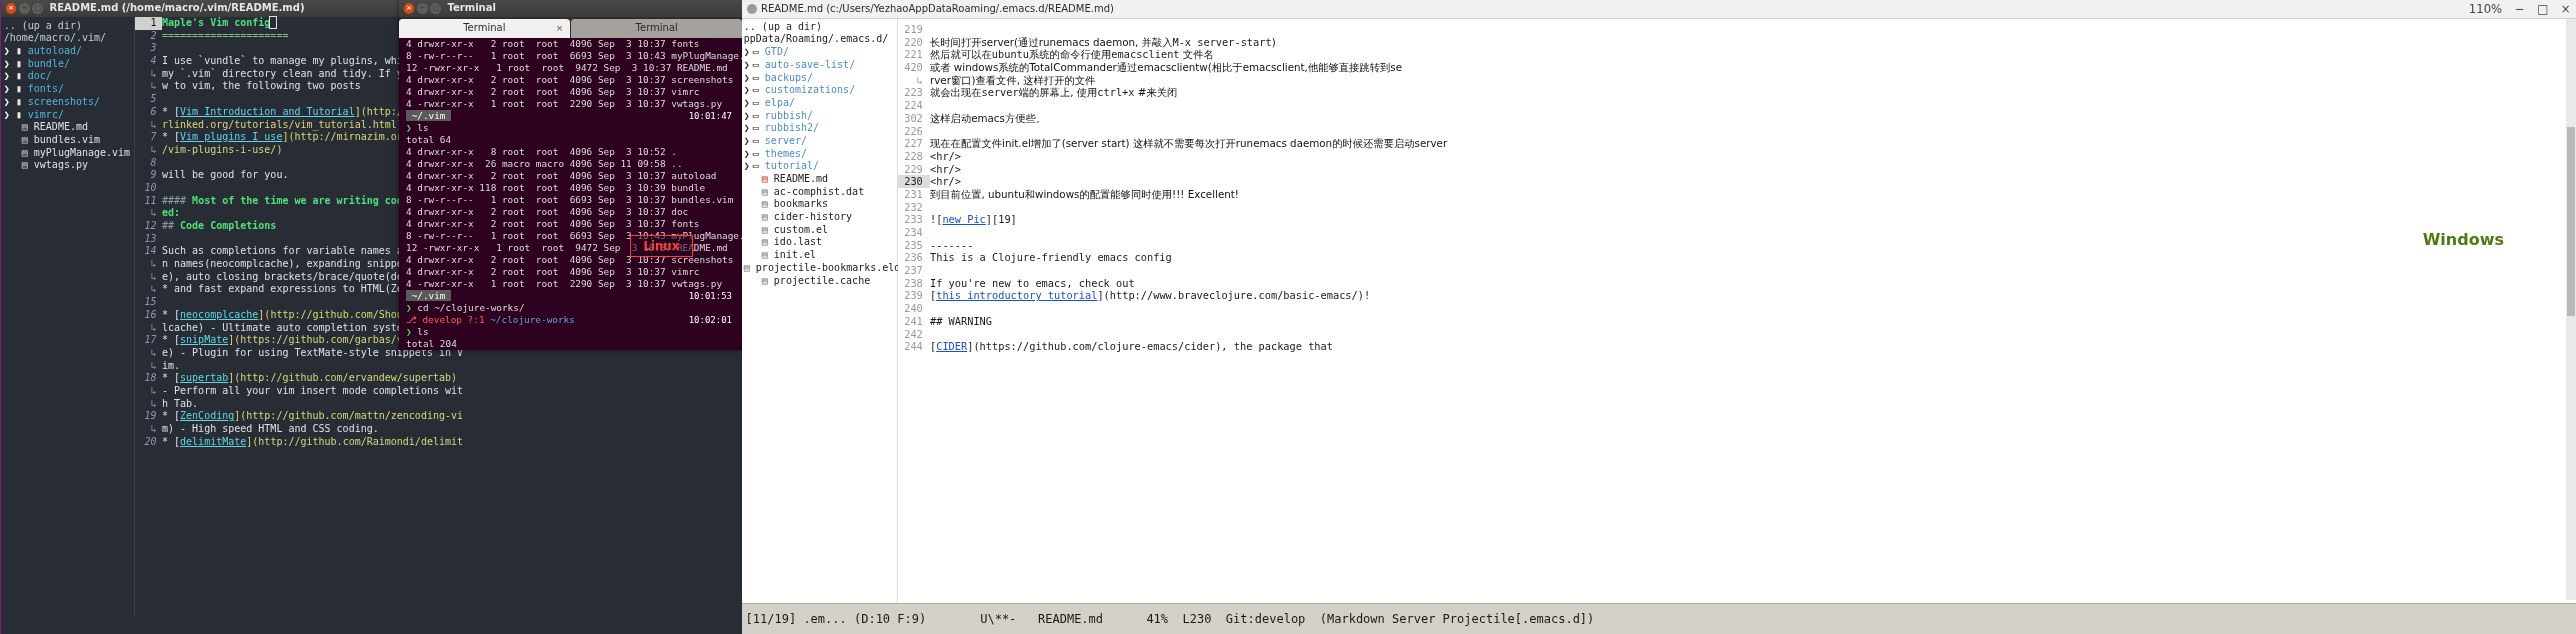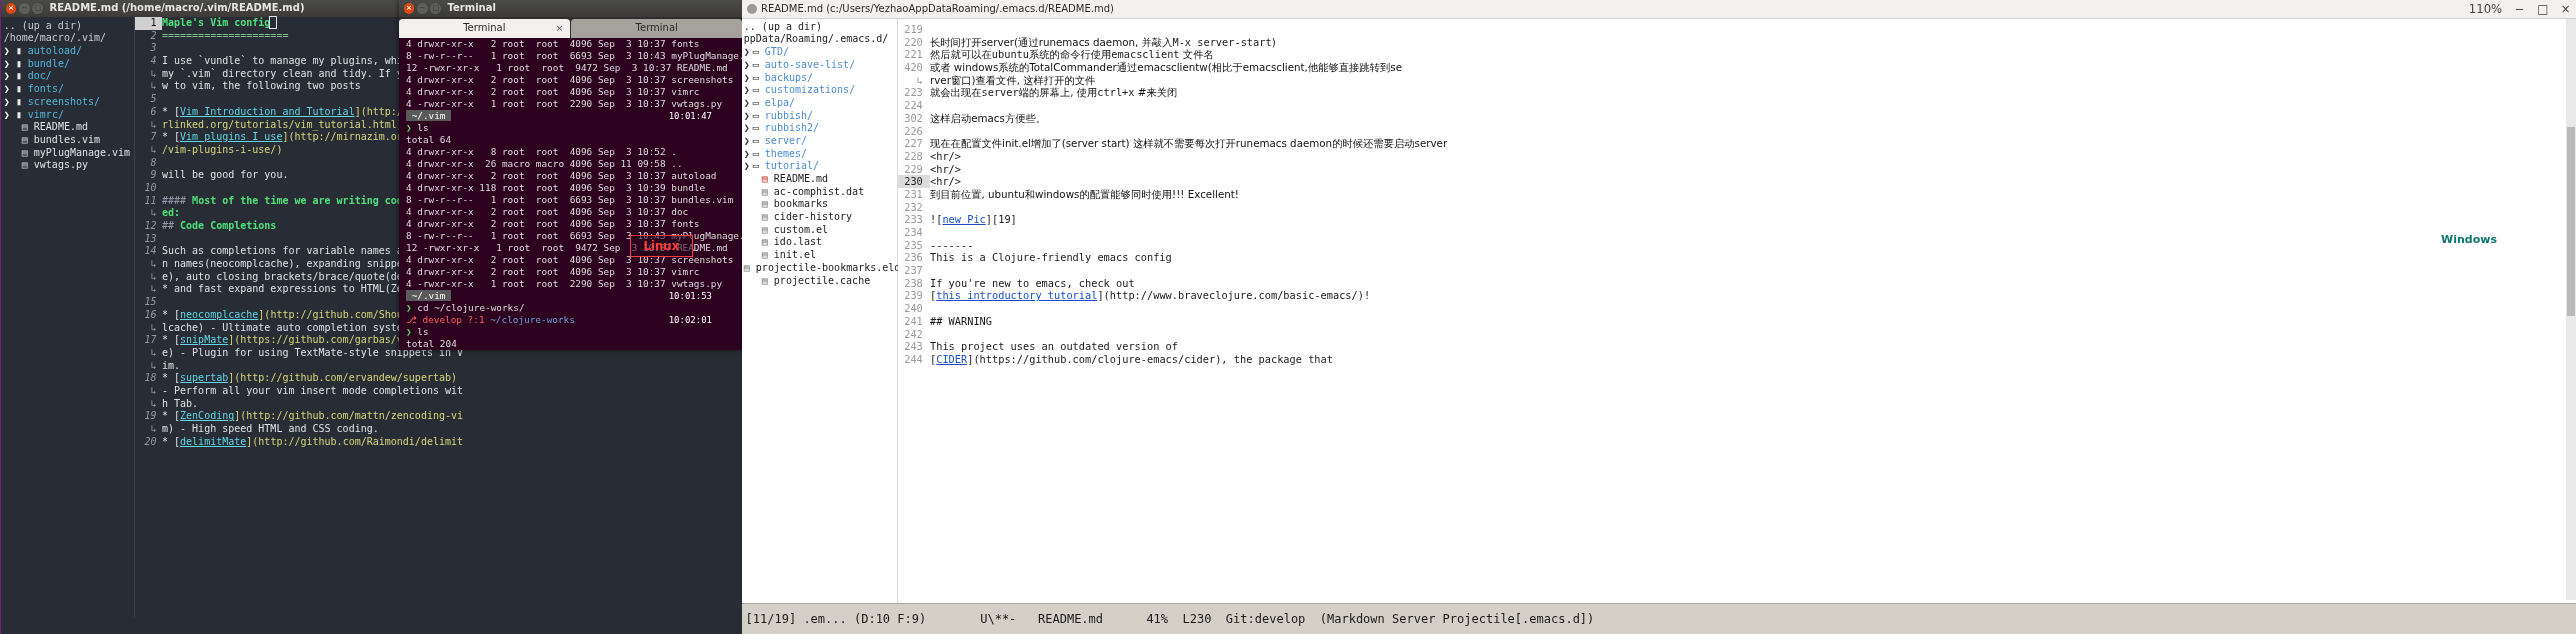--- a/index.html
+++ b/index.html
@@ -59,21 +59,21 @@
          color:#e0e0e0; position:relative; }
   .ttab.act{ background:#f2f1f0; color:#2b2b2b; border-radius:3.6px 3.6px 0 0; }
   .ttab.ina{ background:#a5a29e; color:#2b2b2b; border-radius:3.6px 3.6px 0 0; margin-left:1.8px;}
   .ttab .x{ position:absolute; right:6.3px; font-size:9px; color:#555; }
   .termbody{ background:#2c001e; color:#ddd; padding:0 7px; height:312px; overflow:hidden;}
   .trow{ white-space:pre; height:12px; font-size:9.4px; }
   .tprompt{ color:#5fd75f; }
   .tpath{ background:#5a5a5a; color:#fff; }
   .tred{ color:#ff5f5f; }
   .tblue{ color:#6a9fd8; }
-  .tclock{ position:absolute; right:23px; color:#fff; font-size:9px;}
+  .tclock{ position:absolute; right:3px; color:#fff; font-size:9px;}
   .trowwrap{ position:relative; }
   .badge{ position:absolute; border:1.8px solid #ff3b3b; color:#ff3b3b;
           font-family:"DejaVu Sans","Liberation Sans",sans-serif;
           font-size:11.7px; padding:3.6px 12.6px; background:rgba(44,0,30,.55); font-weight:bold;}
 
   
   #emacswin{ left:742px; top:0; width:1834px; height:635px; background:#fff; }
   .ebar{ height:19px; background:#f2f1f0; border-bottom:0.9px solid #cfcfcf;
          display:flex; align-items:center; padding:0 5.4px; color:#2b2b2b;
          font-family:"DejaVu Sans","Liberation Sans",sans-serif; font-size:10px; }
@@ -91,23 +91,23 @@
   .eline{ white-space:pre; height:12.7px; display:flex; font-size:10.3px; }
   .elnum{ width:32px; flex:0 0 32px; text-align:right; padding-right:7.2px; color:#9a9a9a;}
   .elnum.hl{ background:#dcdcdc; color:#222; }
   .etxt{ color:#1a1a1a; }
   .ecn{ color:#111; font-family:"DejaVu Sans","Liberation Sans",sans-serif; font-size:10.3px;}
   .eulink{ color:#1a4fd0; text-decoration:underline; }
   .egray{ color:#777; }
   .emode{ position:absolute; left:0; right:0; bottom:0; height:32px;
           background:#d4d0c8; border-top:0.9px solid #aaa;
           display:flex; align-items:center; font-size:12px; color:#1a1a1a; white-space:pre;}
-  .wmark{ position:absolute; right:79px; top:215px; color:#0f766e;
+  .wmark{ position:absolute; right:72px; top:215px; color:#4d7c0f;
           font-family:"DejaVu Sans","Liberation Sans",sans-serif;
-          font-size:11px; font-weight:bold; }
+          font-size:16px; font-weight:bold; }
   .escroll{ position:absolute; right:0; top:0; width:10px; bottom:16px; background:#e9e9e9;}
   .escroll i{ position:absolute; left:0.9px; width:8px; top:108px; height:189px;
               background:#b9b9b9; display:block; }
   .emodeleft{ padding-left:3.6px; }
 </style>
 </head>
 <body>
 
 <div class="win" id="vimwin">
   <div class="tbar">
@@ -290,21 +290,20 @@
           <div class="eline"><span class="elnum">233</span><span><span class="etxt">![</span><span class="eulink">new Pic</span><span class="etxt">][19]</span></span></div>
           <div class="eline"><span class="elnum">234</span><span></span></div>
           <div class="eline"><span class="elnum">235</span><span><span class="etxt">-------</span></span></div>
           <div class="eline"><span class="elnum">236</span><span><span class="etxt">This is a Clojure-friendly emacs config</span></span></div>
           <div class="eline"><span class="elnum">237</span><span></span></div>
           <div class="eline"><span class="elnum">238</span><span><span class="etxt">If you're new to emacs, check out</span></span></div>
           <div class="eline"><span class="elnum">239</span><span><span class="etxt">[</span><span class="eulink">this introductory tutorial</span><span class="etxt">](http://www.braveclojure.com/basic-emacs/)!</span></span></div>
           <div class="eline"><span class="elnum">240</span><span></span></div>
           <div class="eline"><span class="elnum">241</span><span><span class="etxt">## WARNING</span></span></div>
           <div class="eline"><span class="elnum">242</span><span></span></div>
-          <div class="eline"><span class="elnum">243</span><span><span class="etxt">This project uses an outdated version of</span></span></div>
           <div class="eline"><span class="elnum">244</span><span><span class="etxt">[</span><span class="eulink">CIDER</span><span class="etxt">](https://github.com/clojure-emacs/cider), the package that</span></span></div>
         </div>
       <div class="wmark">Windows</div>
       <div class="escroll">
           <i></i>
         </div>
     </div>
   </div>
   <div class="emode">
     <span class="emodeleft">[11/19] .em... (D:10 F:9)</span>

